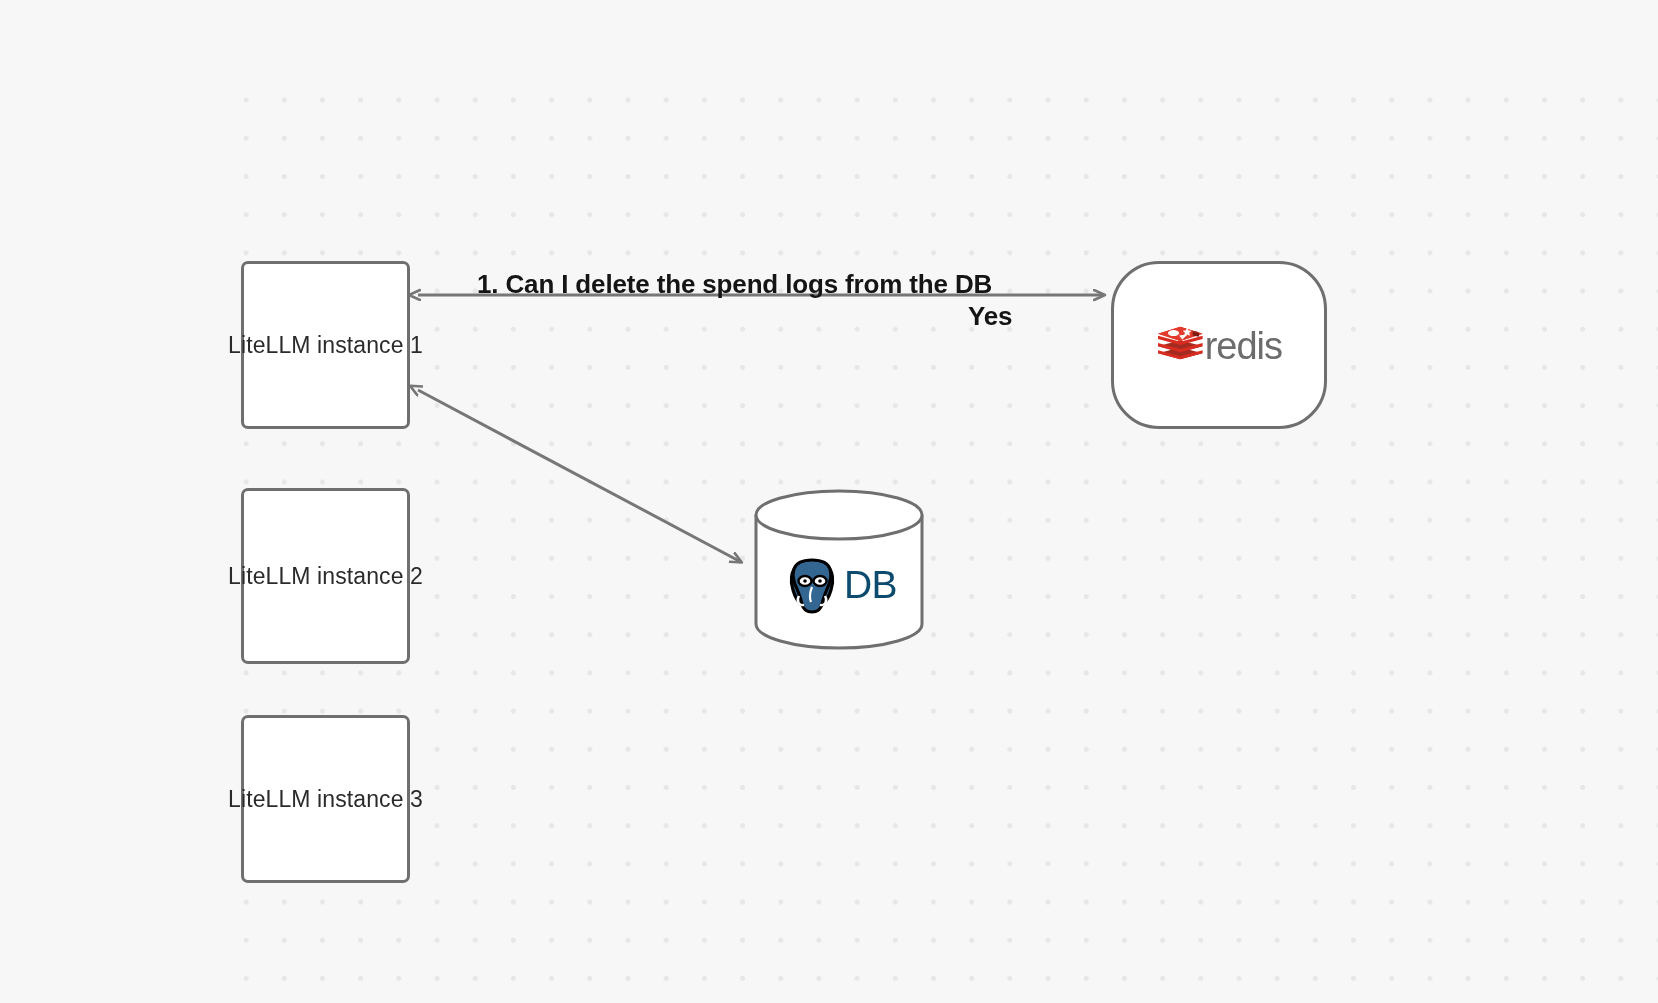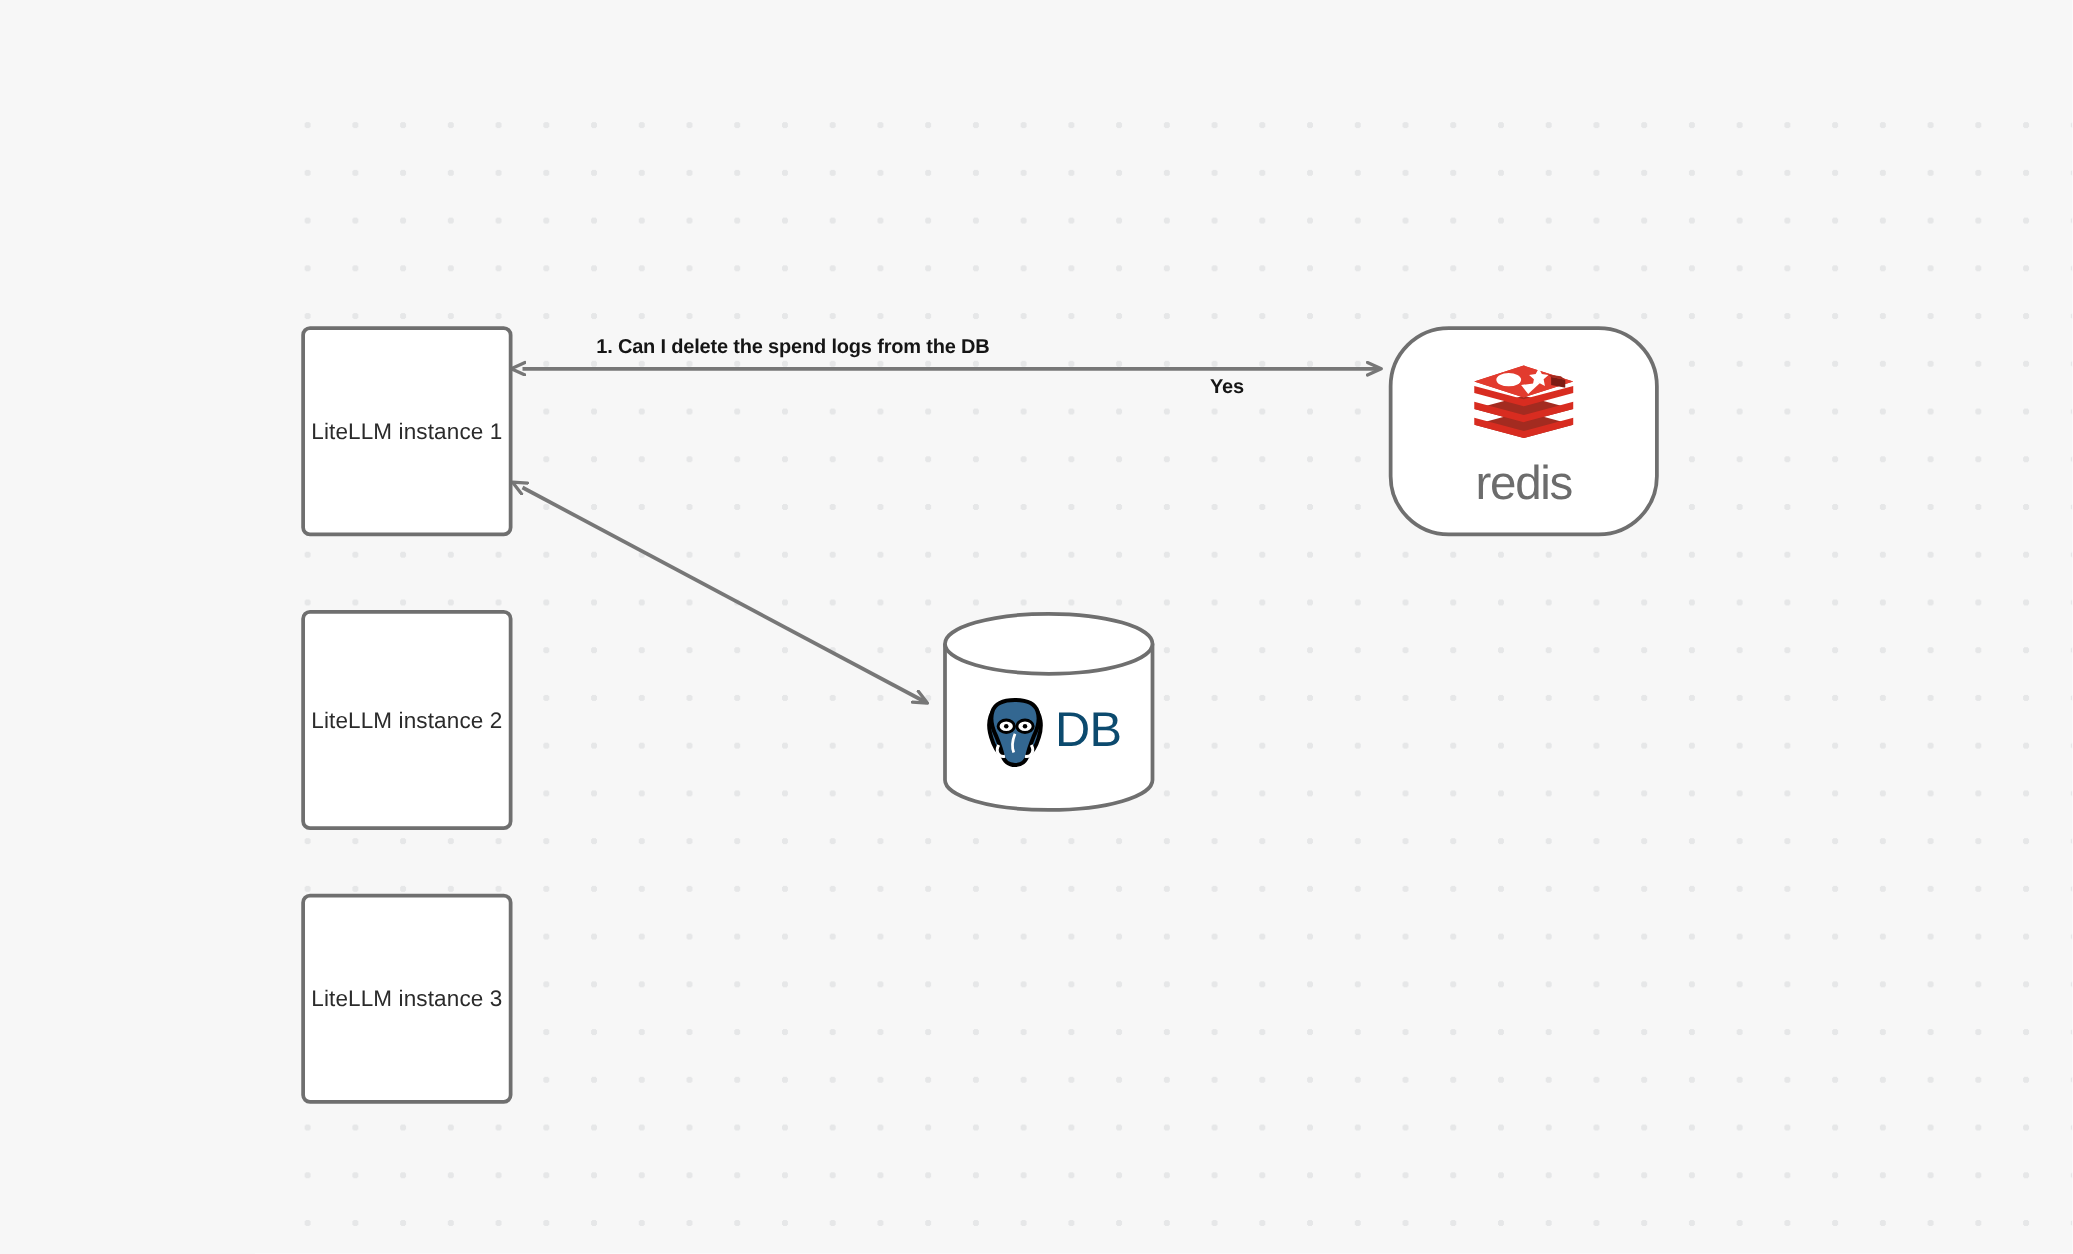--- a/index.html
+++ b/index.html
@@ -33,21 +33,21 @@
     position: absolute;
     background: #ffffff;
     border: 3px solid #6f6f6f;
     border-radius: 7px;
     box-sizing: border-box;
     display: flex;
     align-items: center;
     justify-content: center;
   }
   .node-label {
-    font-size: 18px;
+    font-size: 23px;
     color: #2b2b2b;
     font-family: "Liberation Sans", sans-serif;
     letter-spacing: 0.1px;
     white-space: nowrap;
   }
 
   #node-litellm-1 { left: 241px; top: 261px; width: 169px; height: 168px; }
   #node-litellm-2 { left: 241px; top: 488px; width: 169px; height: 176px; }
   #node-litellm-3 { left: 241px; top: 715px; width: 169px; height: 168px; text-align: right; }
 
@@ -64,21 +64,21 @@
     box-sizing: border-box;
     display: flex;
     flex-direction: column;
     align-items: center;
     justify-content: center;
   }
   .redis-logo-wrap {
     width: 126px;
     height: 122px;
     display: flex;
-    flex-direction: column;
+    flex-direction: row;
     align-items: center;
     justify-content: center;
   }
 
   
   #node-db {
     position: absolute;
     left: 753px;
     top: 488px;
     width: 172px;
@@ -112,21 +112,21 @@
     pointer-events: none;
   }
 
   
   .edge-label {
     position: absolute;
     font-family: "Liberation Sans", sans-serif;
     font-weight: bold;
     color: #151515;
     white-space: nowrap;
-    font-size: 16px;
+    font-size: 26px;
     letter-spacing: -0.15px;
   }
   #edge-label-1 { left: 477px; top: 269px; }
   #edge-label-yes { left: 968px; top: 269px; margin-top: 32px; }
   #edge-label-2 { left: 553px; top: 435px; }
 </style>
 </head>
 <body>
 
 <div id="canvas">

